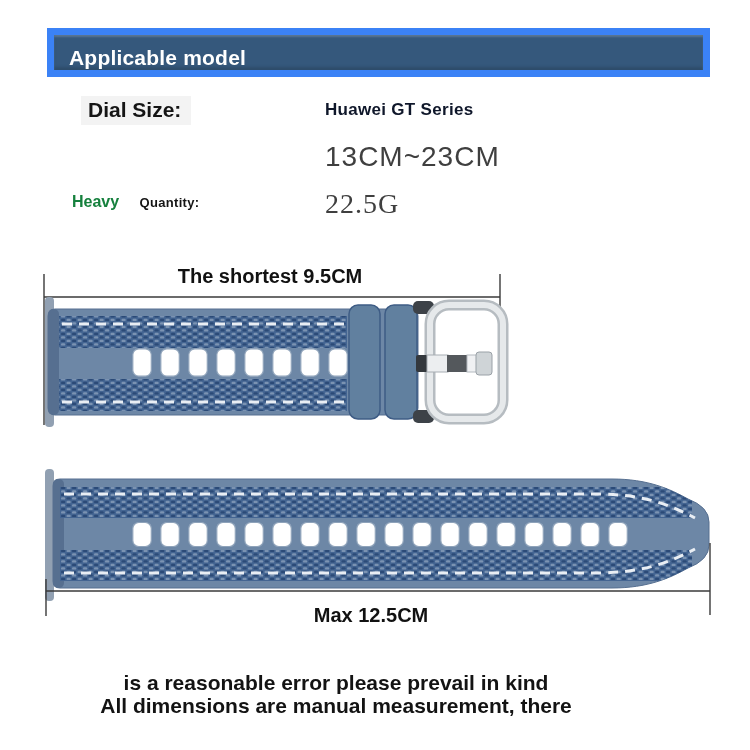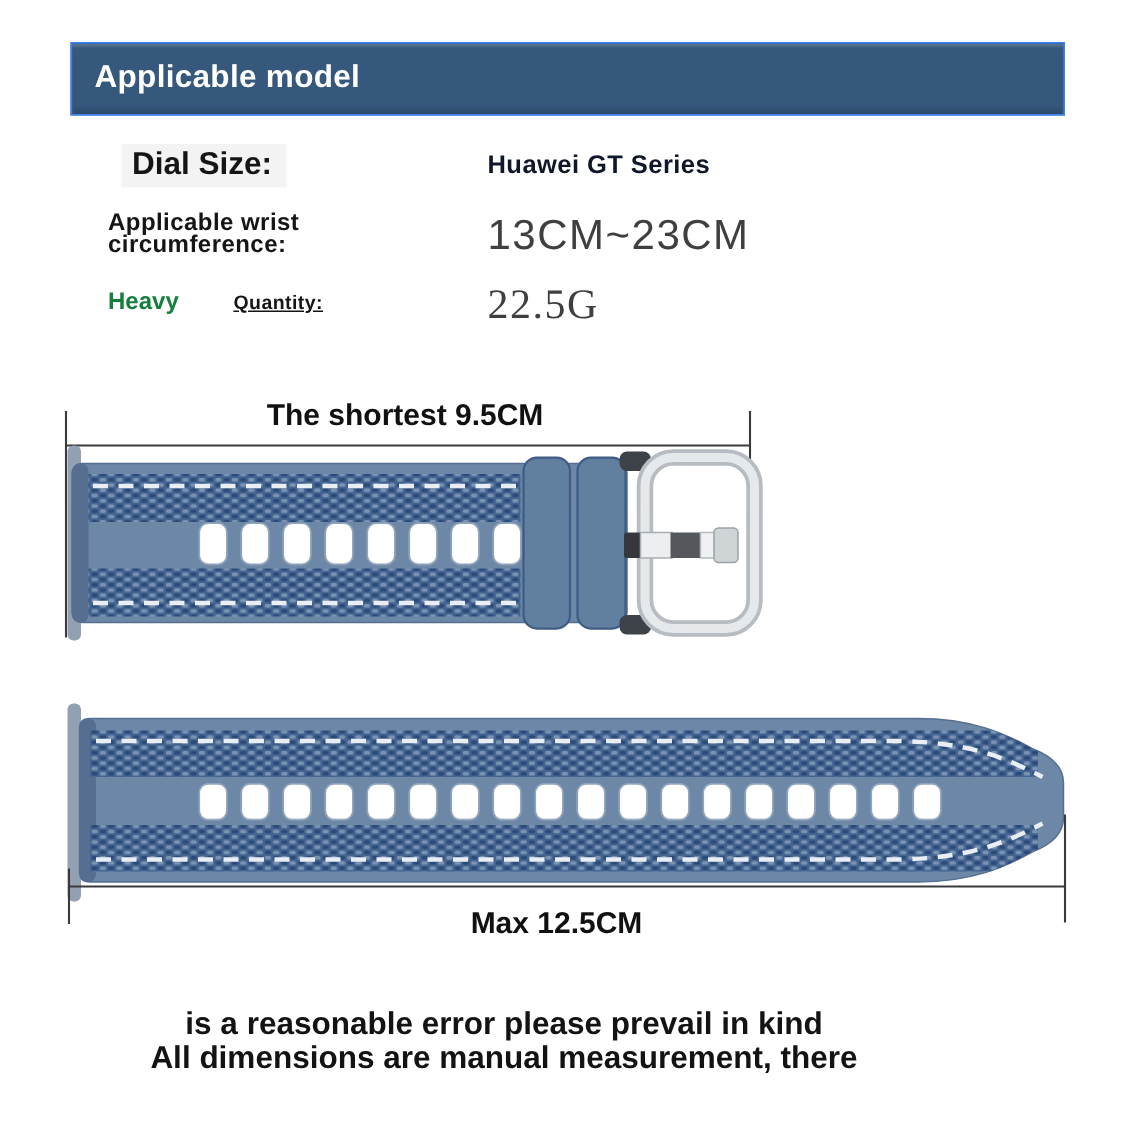--- a/index.html
+++ b/index.html
@@ -9,42 +9,42 @@
     font-family:"Liberation Sans", sans-serif;
     position:relative;
     overflow:hidden;
   }
   .page { position:absolute; inset:0; }
 
   
   .header-bar {
     position:absolute; left:47px; top:28px; width:663px; height:49px;
     background:#35587c;
-    border:1px solid #3b82f6;
+    border:7px solid #3b82f6;
     box-sizing:border-box;
     box-shadow: inset 0 2px 2px rgba(255,255,255,.18), inset 0 -3px 3px rgba(0,0,0,.14);
   }
   .header-title {
     color:#ffffff; font-size:21px; font-weight:bold;
     line-height:46px; padding-left:15px; letter-spacing:.2px;
   }
 
   
   .spec-label { position:absolute; font-weight:bold; color:#151515; }
   .dial-label  { left:81px; top:96px; font-size:21px; background:#f3f3f3; padding:2px 10px 3px 7px; }
   .dial-value  { position:absolute; left:325px; top:100px; font-size:17px; font-weight:bold; color:#0f172a; letter-spacing:.3px; }
   .wrist-label { left:72px; top:141px; font-size:16px; line-height:15px; letter-spacing:.3px; }
   .spec-value-big {
     position:absolute; left:325px;
     font-size:28px; font-weight:400; color:#3f3f3f; letter-spacing:1px;
   }
   .wrist-value  { top:141px; }
   .weight-row   { position:absolute; left:72px; top:193px; }
   .weight-label    { font-size:16px; font-weight:bold; color:#15803d; }
-  .weight-sublabel { font-size:13px; font-weight:bold; color:#151515; margin-left:32px; letter-spacing:.3px;text-decoration:underline; }
+  .weight-sublabel { font-size:13px; font-weight:bold; color:#151515; margin-left:16px; letter-spacing:.3px; }
   .weight-value { top:188px;font-family:Liberation Serif, serif; }
 
   
   .diagram-svg { position:absolute; left:0; top:255px; width:750px; height:400px; }
   .dim-text { font-size:20px; font-weight:bold; fill:#111111; font-family:"Liberation Sans", sans-serif; }
 
   
   .footer {
     position:absolute; left:16px; top:671px; width:640px;
     text-align:center; font-size:21px; font-weight:bold;
@@ -56,24 +56,20 @@
 
 <div class="page">
 
   <div class="header-bar">
     <div class="header-title">Applicable model</div>
   </div>
 
   <div class="spec-label dial-label">Dial Size:</div>
   <div class="dial-value">Huawei GT Series</div>
 
-  <div class="spec-label wrist-label">
-    <span>Applicable wrist</span><br>
-    <span>circumference:</span>
-  </div>
   <div class="spec-value-big wrist-value">13CM~23CM</div>
 
   <div class="weight-row">
     <span class="weight-label">Heavy</span>
     <span class="weight-sublabel">Quantity:</span>
   </div>
   <div class="spec-value-big weight-value">22.5G</div>
 
   <svg class="diagram-svg" viewBox="0 0 750 400">
     <defs>

